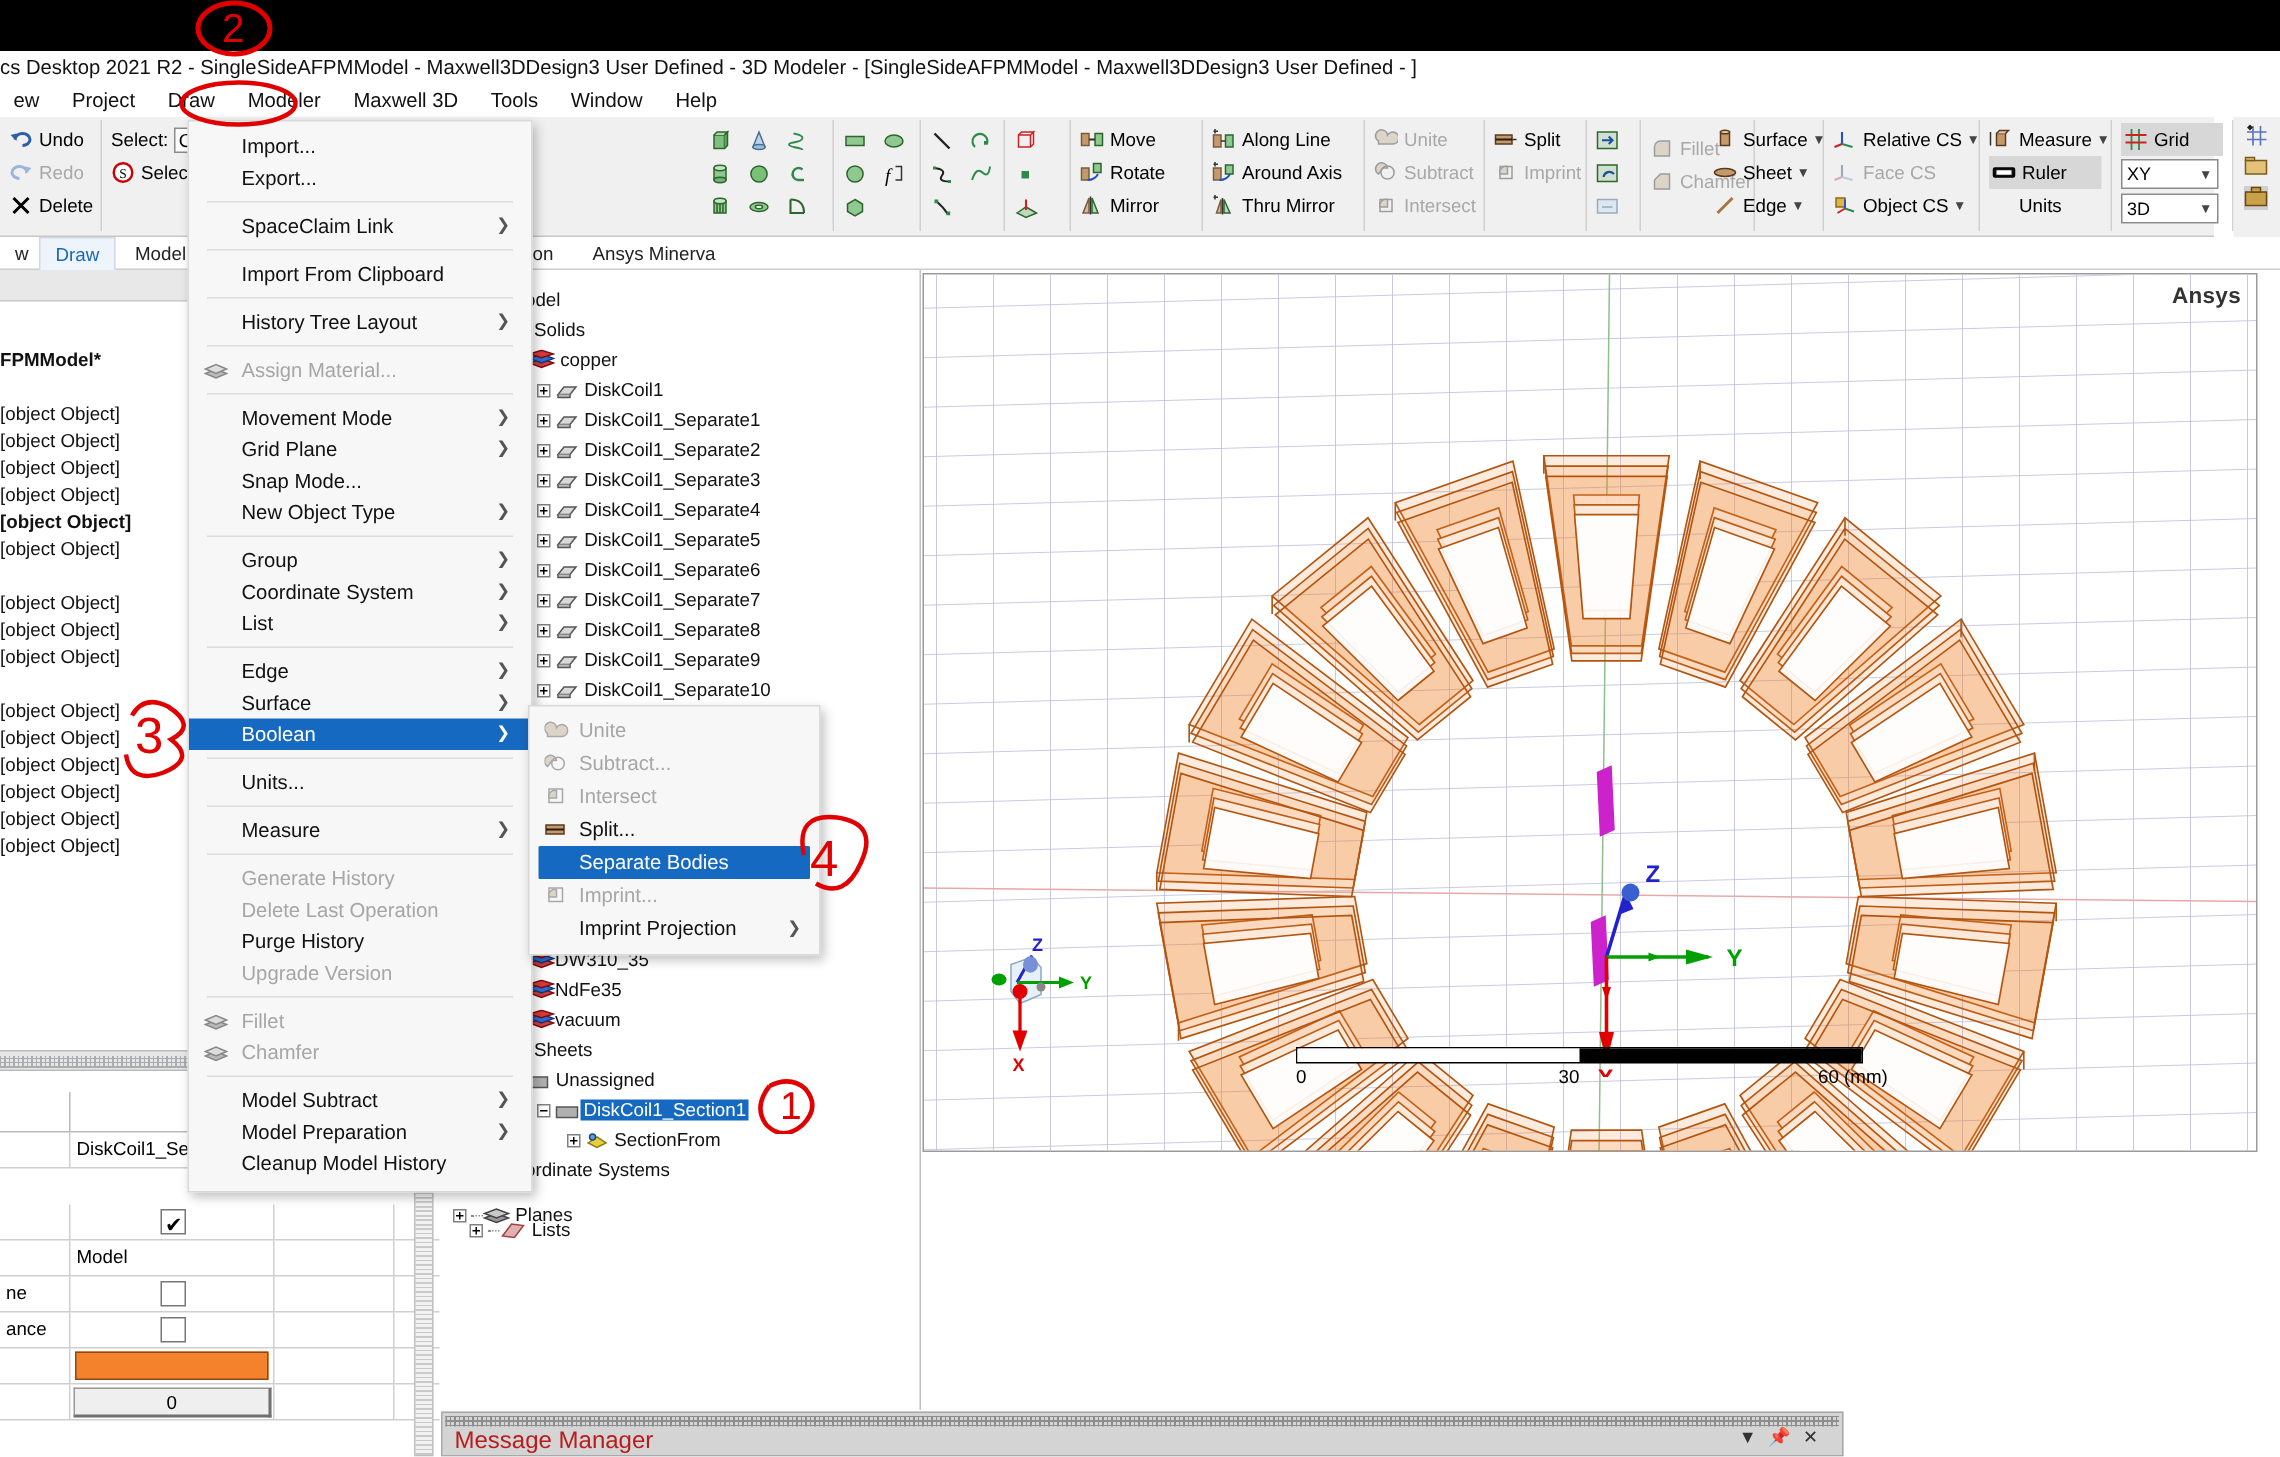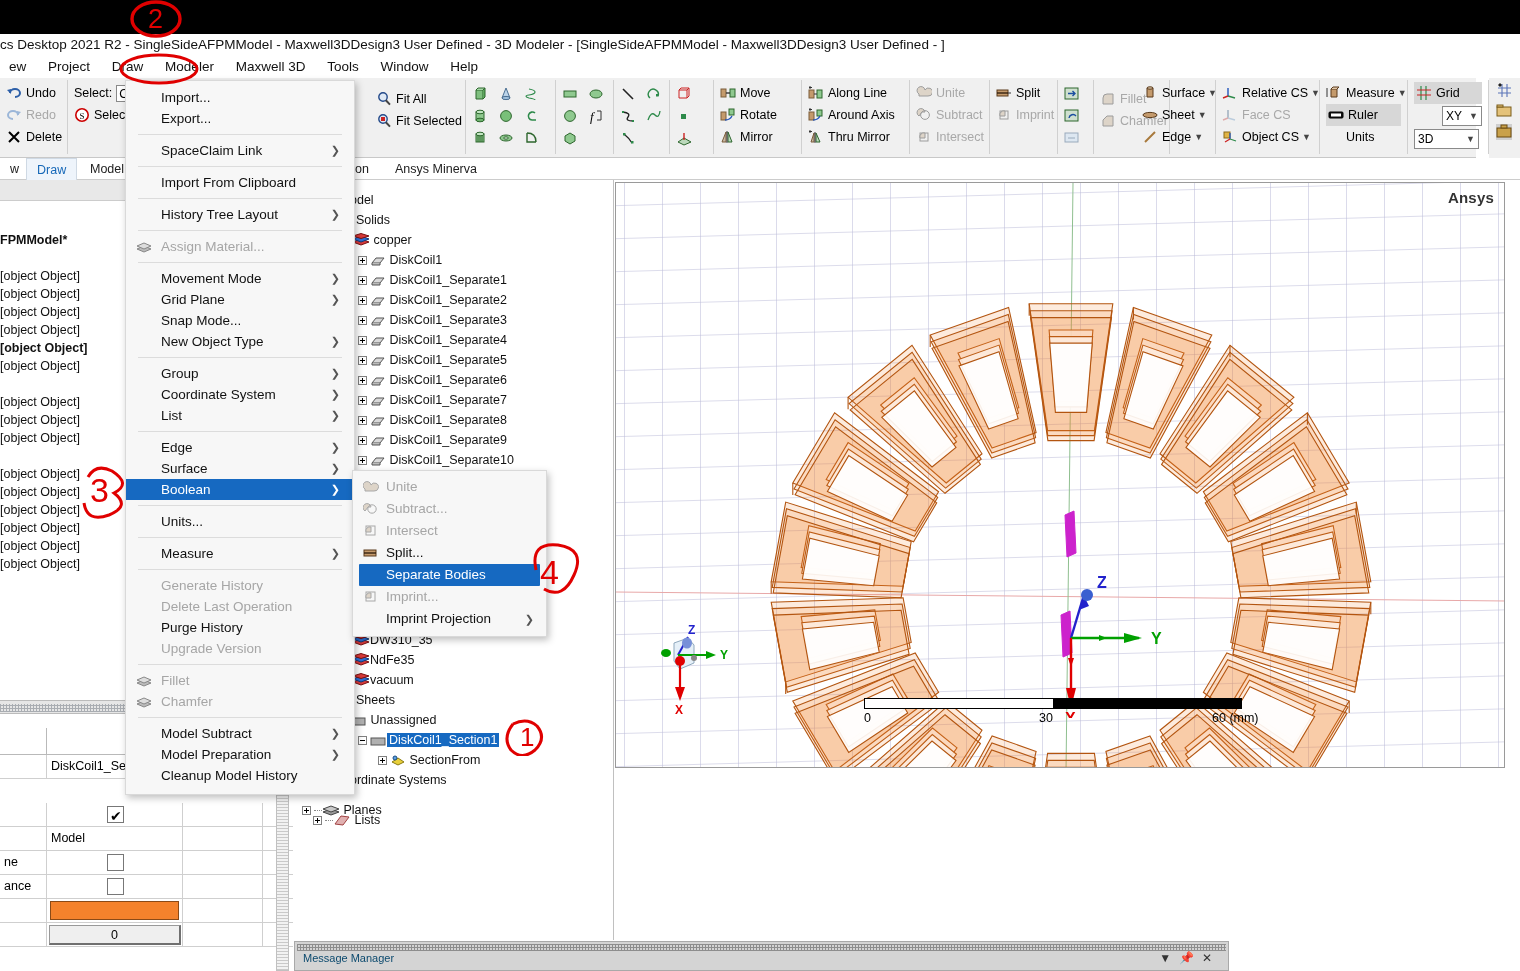--- a/index.html
+++ b/index.html
@@ -98,21 +98,21 @@
   .triad { position:absolute; left:38px; bottom:52px; width:90px; height:90px; }
 
   
   .rightbar { position:absolute; left:1489px; top:78px; width:31px; height:80px; background:#f0f0f0; }
 
   
   .msgdock { position:absolute; left:294px; top:941px; width:935px; height:30px; background:#d4d4d4; border:1px solid #a9a9a9; }
   .dock-grip { position:absolute; left:2px; top:2px; right:2px; height:7px;
      background: repeating-linear-gradient(90deg,#8d8d8d 0 1px, transparent 1px 3px),
                  repeating-linear-gradient(0deg,#8d8d8d 0 1px, transparent 1px 3px); }
-  .dock-title { position:absolute; left:8px; top:10px; font-size:11px; color:#0c4a6e; }
+  .dock-title { position:absolute; left:8px; top:10px; font-size:16px; color:#b91c1c; }
   .dock-btns { position:absolute; right:8px; top:9px; font-size:12px; color:#333; letter-spacing:8px; }
   .progdock { position:absolute; left:1233px; top:941px; width:287px; height:30px; background:#d4d4d4; border:1px solid #a9a9a9; }
   .simol { position:absolute; left:55px; top:5px; font-size:21px; color:#5B7DC0; font-weight:bold; letter-spacing:1px; }
 
   
   .menupanel {
     position:absolute; left:125px; top:80px; width:230px; padding:6px 0 8px 0;
     background:#f7f7f7; border:1px solid #d9d9d9; box-shadow:2px 3px 7px rgba(0,0,0,.25);
     z-index:50;
   }
@@ -200,41 +200,20 @@
         <span class="ico">
           <svg width="16" height="16" viewBox="0 0 16 16">
               <circle cx="8" cy="8" r="6.2" stroke="#cc0000" stroke-width="1.6" fill="#fff"></circle>
               <text x="8" y="11.5" font-size="9" text-anchor="middle" fill="#000" font-family="Liberation Serif, serif">S</text>
             </svg>
         </span>
           <span class="lbl">Select</span>
       </div>
     </div>
 
-    <div class="tgroup" style="left:370px; width:96px; padding:8px 6px;">
-      <div class="trow">
-        <span class="ico">
-          <svg width="16" height="16" viewBox="0 0 16 16">
-              <circle cx="7" cy="6" r="4.2" stroke="#244a8a" stroke-width="1.4" fill="#dfe9f5"></circle>
-              <path d="M9.8 9.3 L14 13.6" stroke="#444" stroke-width="2"></path>
-            </svg>
-        </span>
-          <span class="lbl">Fit All</span>
-      </div>
-      <div class="trow">
-        <span class="ico">
-          <svg width="16" height="16" viewBox="0 0 16 16">
-              <circle cx="7" cy="6" r="4.2" stroke="#244a8a" stroke-width="1.4" fill="#dfe9f5"></circle>
-              <rect x="5" y="4" width="4" height="4" fill="#cc2222"></rect>
-              <path d="M9.8 9.3 L14 13.6" stroke="#444" stroke-width="2"></path>
-            </svg>
-        </span>
-          <span class="lbl">Fit Selected</span>
-      </div>
-    </div>
 
     <div class="tgroup" style="left:466px; width:90px; padding:3px 6px;">
       <div class="trow" style="gap:10px;">
         <span class="ico"><svg width="16" height="16" viewBox="0 0 16 16">
               <path d="M4 4 L11 4 L11 13 L4 13 Z" fill="#7fbf7f" stroke="#2d662d"></path>
               <path d="M4 4 L6 2 L13 2 L11 4" fill="#a8d8a8" stroke="#2d662d"></path>
               <path d="M11 4 L13 2 L13 11 L11 13" fill="#5ea75e" stroke="#2d662d"></path>
             </svg></span>
         <span class="ico"><svg width="16" height="16" viewBox="0 0 16 16">
               <path d="M8 2 L12 12 L4 12 Z" fill="#bcd4ea" stroke="#4a6e92"></path>
@@ -560,21 +539,21 @@
     </div>
 
     <div class="tgroup" style="left:1408px; width:81px; padding:2px 6px;">
       <div class="trow" style="background:#d7d7d7;padding:0 2px;">
         <span class="ico"><svg width="16" height="16" viewBox="0 0 16 16">
               <path d="M5 1 L5 15 M10 1 L10 15" stroke="#2d8a4a" stroke-width="1.2"></path>
               <path d="M1 5 L15 5 M1 10 L15 10" stroke="#cc2222" stroke-width="1.2"></path>
             </svg></span>
         <span class="lbl">Grid</span>
       </div>
-      <div class="trow" style="margin-top:1px;margin-left:28px;">
+      <div class="trow" style="margin-top:1px;">
         <span style="display:inline-block;width:65px;height:20px;border:1px solid #8a8a8a;background:#fff;font-size:12px;line-height:19px;padding-left:3px;position:relative;">
           <span>XY</span>
           <span style="position:absolute;right:3px;top:0;font-size:9px;color:#444;">▼</span>
         </span>
       </div>
       <div class="trow" style="margin-top:1px;">
         <span style="display:inline-block;width:65px;height:20px;border:1px solid #8a8a8a;background:#fff;font-size:12px;line-height:19px;padding-left:3px;position:relative;">
           <span>3D</span>
           <span style="position:absolute;right:3px;top:0;font-size:9px;color:#444;">▼</span>
         </span>

